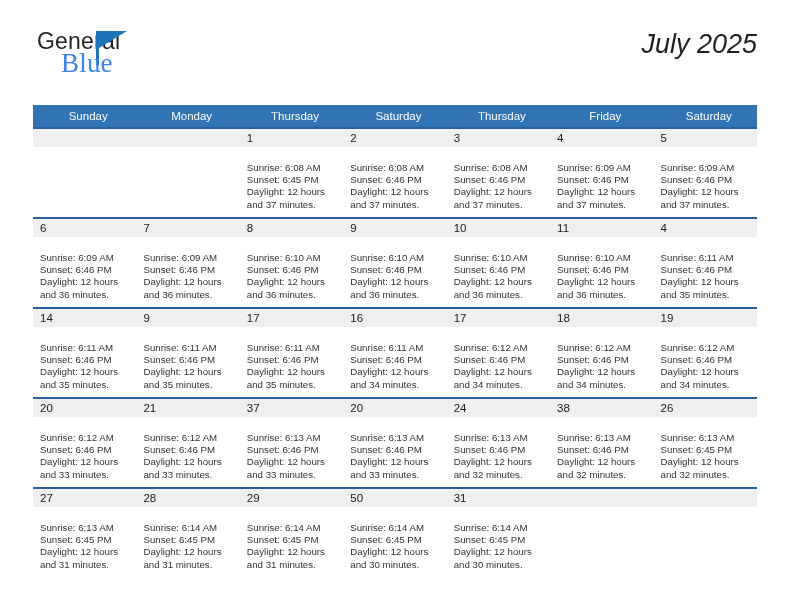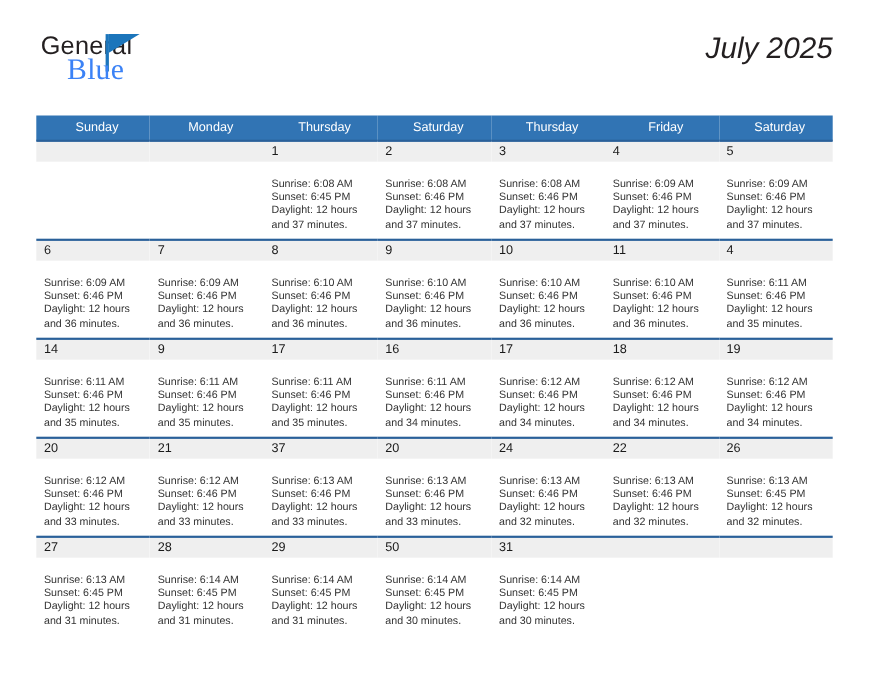--- a/index.html
+++ b/index.html
@@ -490,21 +490,21 @@
               <div class="details">
                 <div>Sunrise: 6:13 AM</div>
                 <div>Sunset: 6:46 PM</div>
                 <div>Daylight: 12 hours</div>
                 <div>and 32 minutes.</div>
               </div>
             </div>
           </td>
           <td>
             <div class="cell-inner">
-              <div class="daynum">22</div>
+              <div class="daynum">38</div>
               <div class="details">
                 <div>Sunrise: 6:13 AM</div>
                 <div>Sunset: 6:46 PM</div>
                 <div>Daylight: 12 hours</div>
                 <div>and 32 minutes.</div>
               </div>
             </div>
           </td>
           <td>
             <div class="cell-inner">

